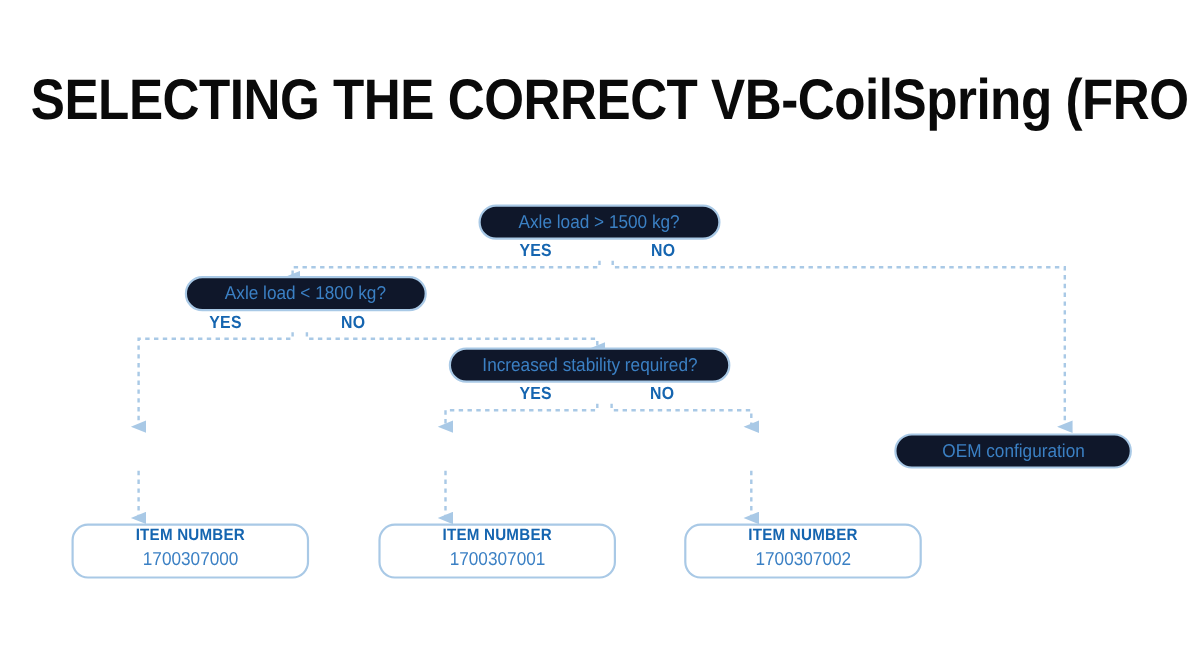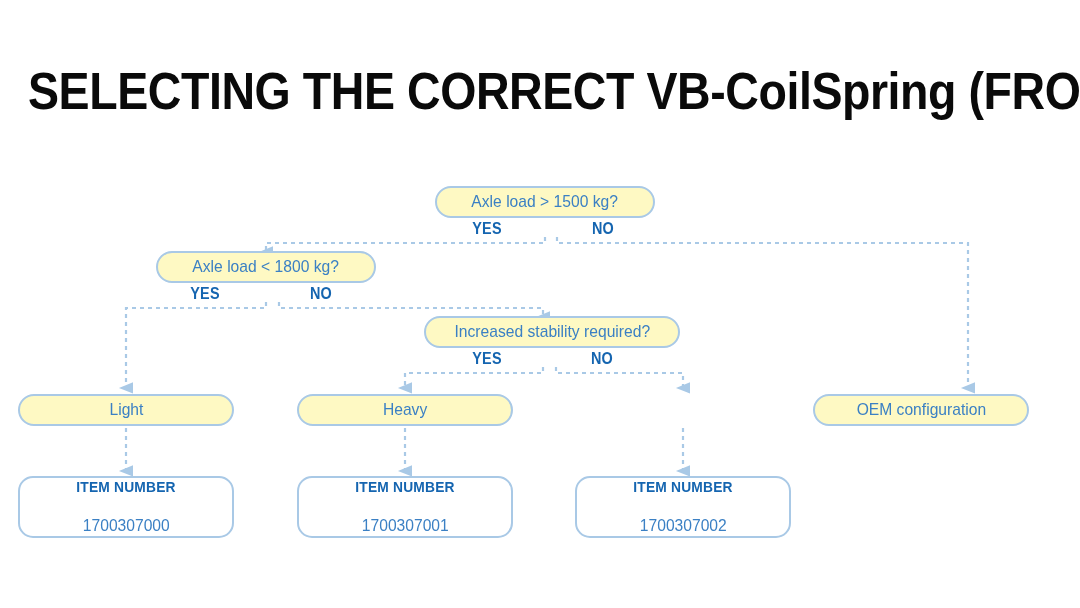--- a/index.html
+++ b/index.html
@@ -47,21 +47,21 @@
     width: 1080px;
     height: 608px;
     pointer-events: none;
   }
 
   
   .node {
     position: absolute;
     box-sizing: border-box;
     border: 2px solid #a9c9e6;
-    background: #fef9c3;
+    background: #0f172a;
     display: flex;
     align-items: center;
     justify-content: center;
   }
   .node-label {
     color: #3b80c4;
     font-family: "Liberation Sans", sans-serif;
     font-size: 17px;
     line-height: 20px;
     white-space: nowrap;
@@ -80,22 +80,23 @@
   
   .item-box {
     position: absolute;
     box-sizing: border-box;
     border: 2px solid #a9c9e6;
     background: #ffffff;
     border-radius: 15px;
     display: flex;
     flex-direction: column;
     align-items: center;
-    justify-content: space-between;
-    height: 62px;
+    justify-content: flex-start;
+    height: 50px;
+    margin-left: 47px;
   }
   .item-caption {
     color: #1565b0;
     font-family: "Liberation Sans", sans-serif;
     font-weight: 700;
     font-size: 15px;
     line-height: 17px;
     letter-spacing: 0.2px;
     transform: scaleX(0.92);
     white-space: nowrap;
@@ -157,38 +158,32 @@
       <path d="M 683,428 L 683,470" marker-end="url(#arrow)"></path>
     </g>
   </svg>
 
   <div class="node decision" style="left:435px; top:186px; width:220px;">
     <span class="node-label">Axle load &gt; 1500 kg?</span>
   </div>
   <div class="branch-label" style="left:455px; top:220px; width:64px;">YES</div>
   <div class="branch-label" style="left:571px; top:220px; width:64px;">NO</div>
 
-  <div class="node decision" style="left:156px; top:251px; width:220px;text-align:center;">
+  <div class="node decision" style="left:168px; top:251px; width:220px;text-align:center;">
     <span class="node-label">Axle load &lt; 1800 kg?</span>
   </div>
   <div class="branch-label" style="left:173px; top:285px; width:64px;">YES</div>
   <div class="branch-label" style="left:289px; top:285px; width:64px;">NO</div>
 
-  <div class="node decision" style="left:424px; top:316px; width:256px;">
+  <div class="node decision" style="left:408px; top:316px; width:256px;">
     <span class="node-label">Increased stability required?</span>
   </div>
   <div class="branch-label" style="left:455px; top:350px; width:64px;">YES</div>
   <div class="branch-label" style="left:570px; top:350px; width:64px;">NO</div>
 
-  <div class="node outcome" style="left:18px; top:394px; width:216px;">
-    <span class="node-label">Light</span>
-  </div>
-  <div class="node outcome" style="left:297px; top:394px; width:216px;">
-    <span class="node-label">Heavy</span>
-  </div>
   <div class="node outcome" style="left:813px; top:394px; width:216px;">
     <span class="node-label">OEM configuration</span>
   </div>
 
   <div class="item-box" style="left:18px; top:476px; width:216px;">
     <span class="item-caption">ITEM NUMBER</span>
     <span class="item-value">1700307000</span>
   </div>
   <div class="item-box" style="left:297px; top:476px; width:216px;">
     <span class="item-caption">ITEM NUMBER</span>

